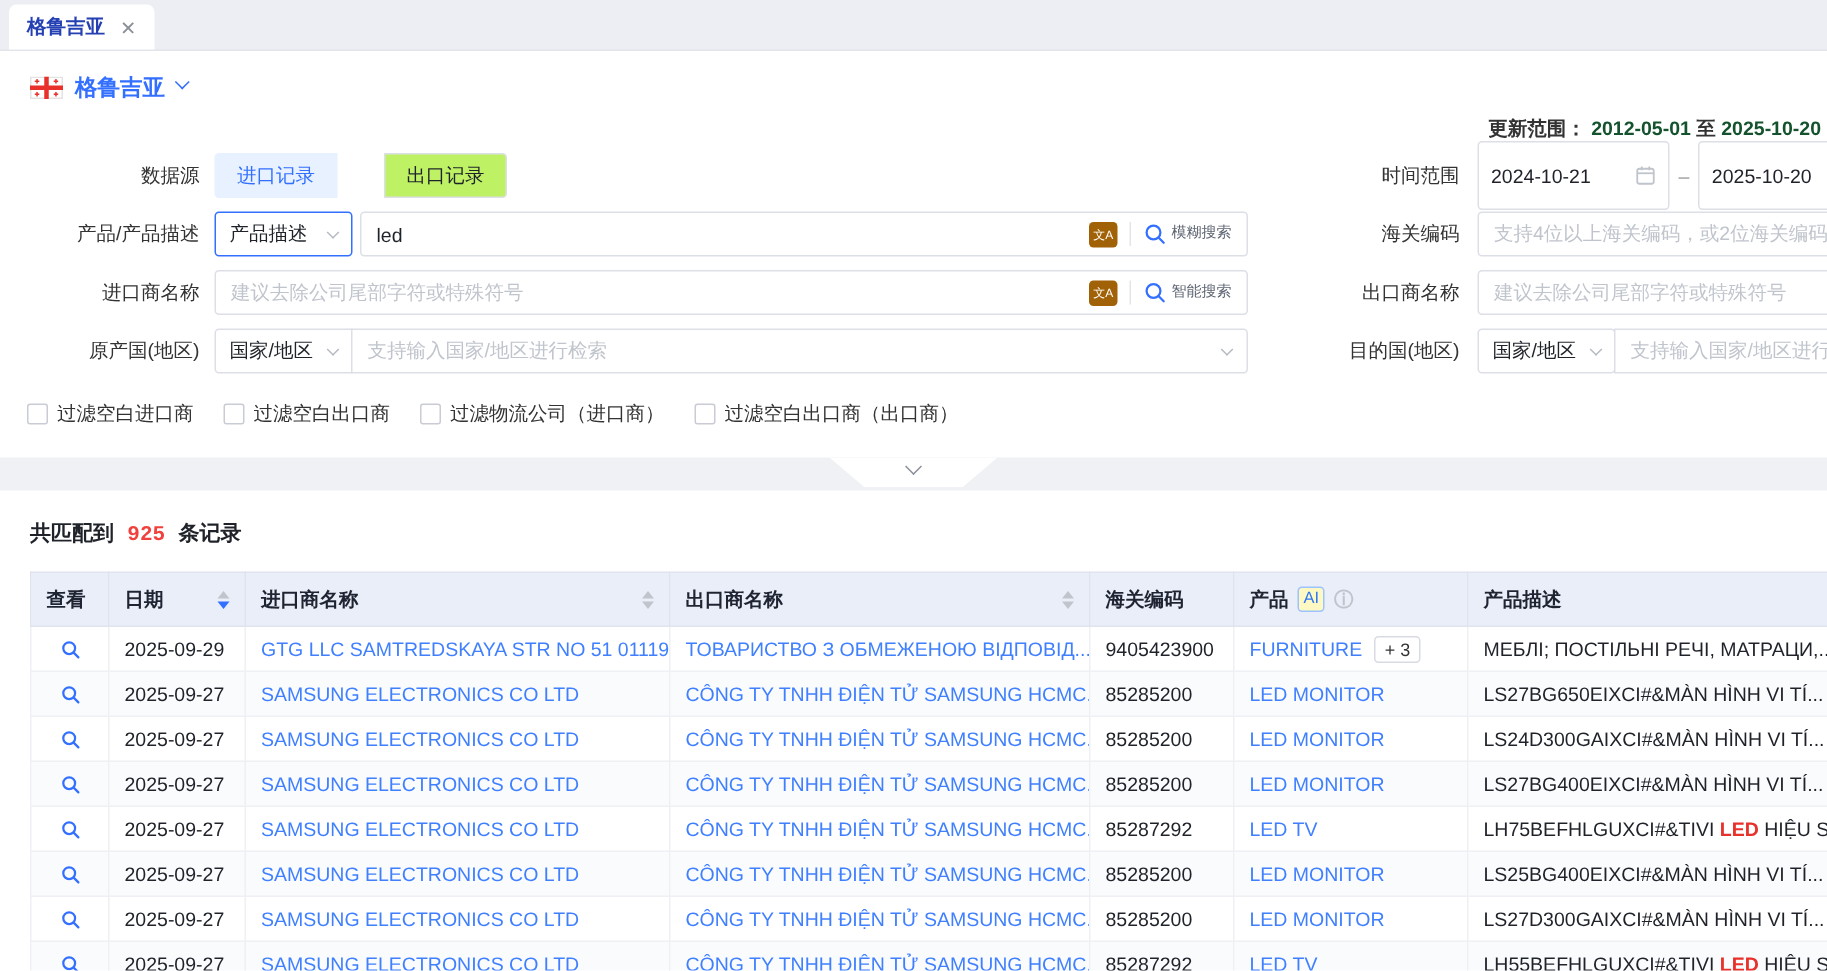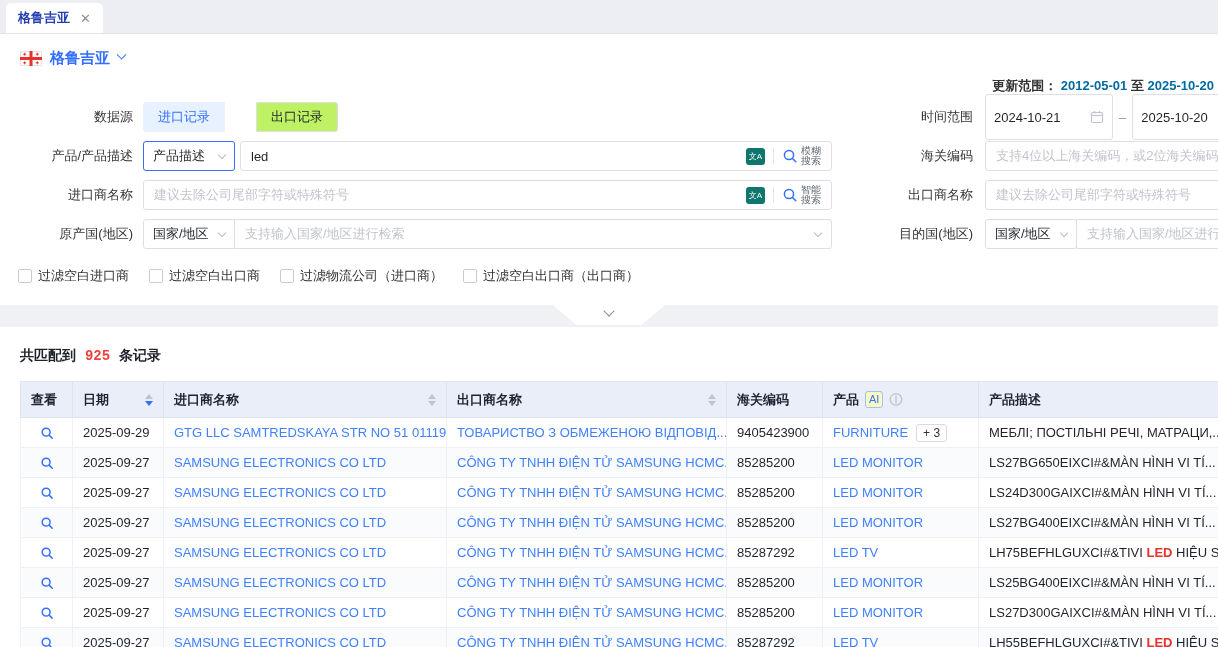--- a/index.html
+++ b/index.html
@@ -13,21 +13,21 @@
   .tab-title { color:#2440b3; font-weight:700; font-size:13px; }
   .tab-close { color:#8a8f99; font-size:13px; cursor:pointer; line-height:1; }
 
   
   .country-row { display:flex; align-items:center; gap:8px; padding:13px 0 0 20px; height:35px; }
   .country-name { color:#3370ff; font-weight:700; font-size:15px; }
   .chev-blue { width:7px; height:7px; border-right:1.6px solid #3370ff; border-bottom:1.6px solid #3370ff; transform:rotate(45deg) translate(-2px,-2px); margin-top:-2px; }
 
   
   .update-line { margin-top:8px; text-align:right; padding-right:4px; font-size:13px; color:#333; font-weight:700; height:16px; }
-  .odate { color:#0369a1; font-weight:700; }
+  .odate { color:#14532d; font-weight:700; }
 
   .frow { position:relative; display:flex; align-items:center; margin-top:9px; height:30px; }
   .flabel { width:139px; padding-right:6px; text-align:right; flex:none; color:#333; }
   .lfield { margin-left:4px; display:flex; align-items:center; }
   .rcol { position:absolute; left:832px; top:0; width:460px; display:flex; align-items:center; height:30px; }
   .rlabel { width:153px; flex:none; text-align:right; padding-right:12px; color:#333; }
 
   .seg { display:flex;gap:32px; }
   .seg-btn { height:30px; padding:0 14px; background:#bef264; border:1px solid #dcdfe6; font-size:13px; color:#1f2329; cursor:pointer; font-family:inherit; }
   .seg-btn:first-child { border-radius:3px 0 0 3px; }
@@ -39,24 +39,24 @@
   .ph-val { flex:1; color:#c0c4cc; overflow:hidden; white-space:nowrap; }
 
   .select { height:30px; border:1px solid #dcdfe6; border-radius:3px; background:#fff; display:flex; align-items:center; justify-content:space-between; padding:0 9px; width:92px; flex:none; }
   .select.blue { border-color:#3370ff; }
   .sel-caret { width:6px; height:6px; border-right:1.4px solid #b6bac2; border-bottom:1.4px solid #b6bac2; transform:rotate(45deg); margin-top:-3px; }
 
   .combo { display:flex; width:689px; }
   .combo .select { border-radius:3px 0 0 3px; }
   .combo .input { flex:1; border-radius:0 3px 3px 0; margin-left:-1px; }
 
-  .translate-icon { flex:none; width:19px; height:17px; background:#0f766e; border-radius:3px; color:#fff; font-size:8px; display:flex; align-items:center; justify-content:center; letter-spacing:0; cursor:pointer; }
+  .translate-icon { flex:none; width:19px; height:17px; background:#a16207; border-radius:3px; color:#fff; font-size:8px; display:flex; align-items:center; justify-content:center; letter-spacing:0; cursor:pointer; }
   .vdiv { flex:none; width:1px; height:16px; background:#e3e5ea; margin:0 8px; }
   .search-mode { flex:none; display:flex; align-items:center; gap:3px; cursor:pointer; }
-  .stack { display:flex; flex-direction:column; font-size:10px; line-height:10px; color:#5f6673; }
+  .stack { display:flex; flex-direction:row; font-size:10px; line-height:10px; color:#5f6673; }
 
   .date-input { width:128px; height:46px; border:1px solid #dcdfe6; border-radius:3px; background:#fff; display:flex; align-items:center; justify-content:space-between; padding:0 8px; color:#1f2329; flex:none; }
   .date-input.end { width:150px; }
   .dash { margin:0 6px; color:#999; }
 
   .cb-row { display:flex; align-items:center; gap:20px; padding-left:18px; margin-top:18px; height:18px; }
   .cb-item { display:flex; align-items:center; gap:6px; cursor:pointer; color:#333; }
   .cb-box { width:14px; height:14px; border:1px solid #c9ccd4; border-radius:2px; background:#fff; flex:none; }
 
   .collapse-bar { position:relative; height:22px; background:#f0f1f5; margin-top:20px; }

